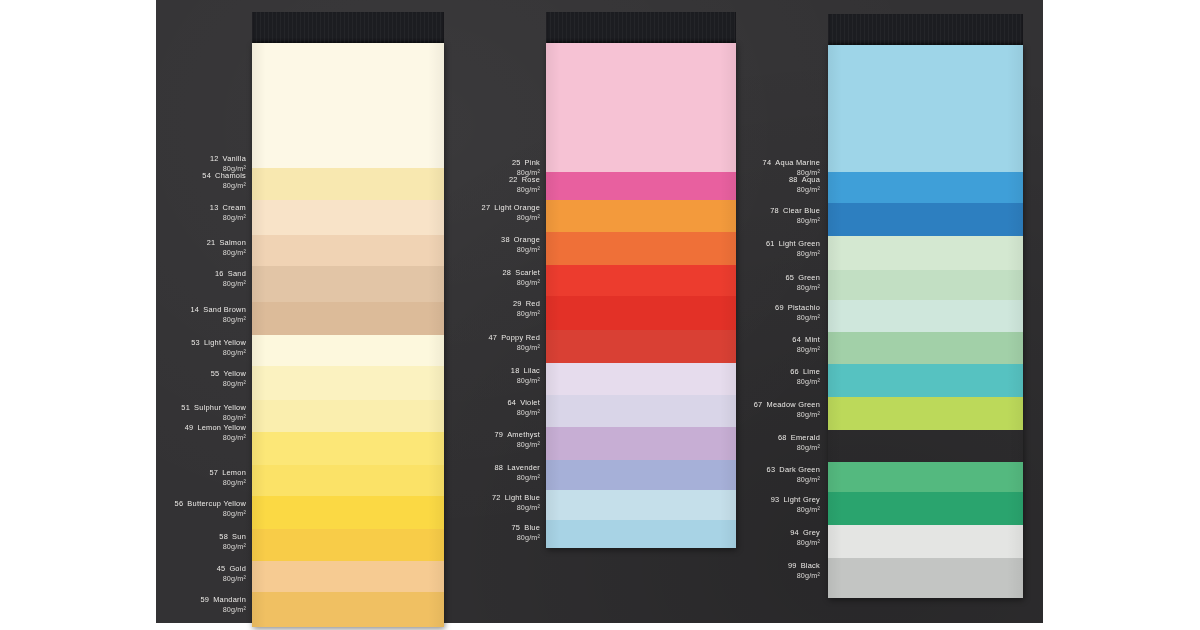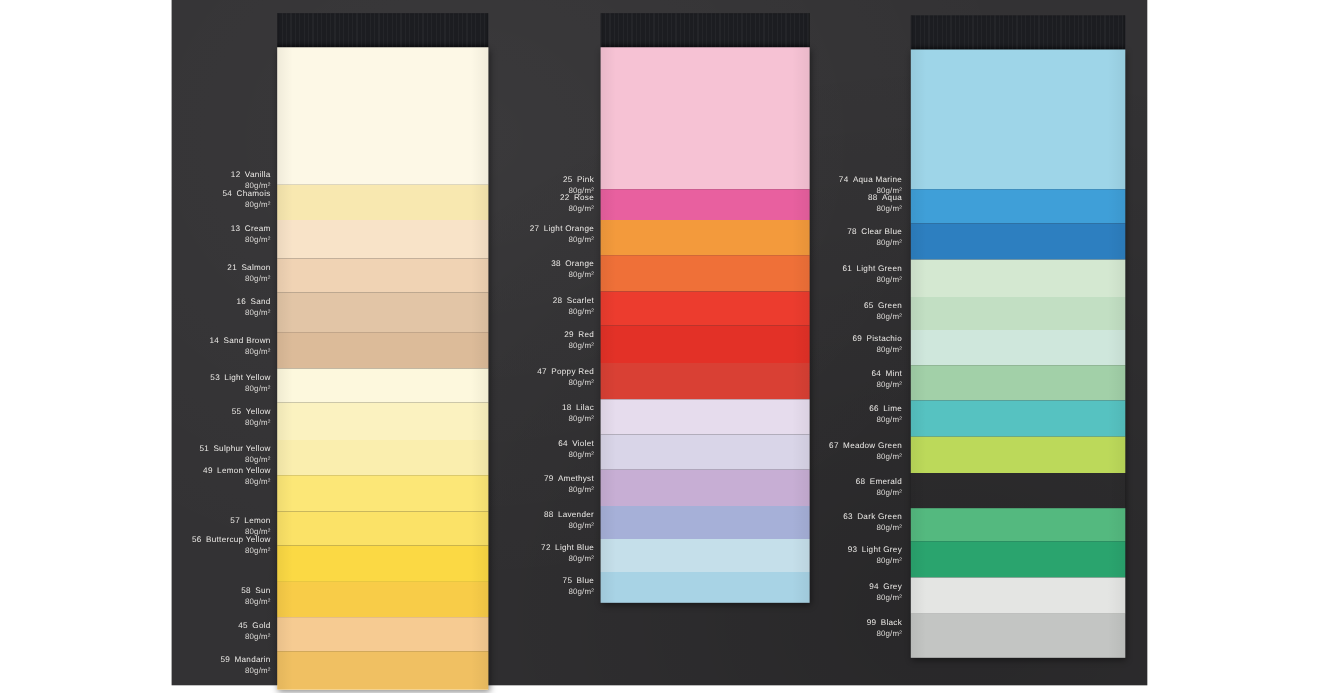--- a/index.html
+++ b/index.html
@@ -154,21 +154,21 @@
         <span class="weight">80g/m²</span>
       </div>
       <div class="label" style="top: 423px;">
         <span class="name"><span class="num">49</span>Lemon Yellow</span>
         <span class="weight">80g/m²</span>
       </div>
       <div class="label" style="top: 468px;">
         <span class="name"><span class="num">57</span>Lemon</span>
         <span class="weight">80g/m²</span>
       </div>
-      <div class="label" style="top: 486px; margin-left: 23px;">
+      <div class="label" style="top: 499px; margin-left: 23px;">
         <span class="name"><span class="num">56</span>Buttercup Yellow</span>
         <span class="weight">80g/m²</span>
       </div>
       <div class="label" style="top: 532px;">
         <span class="name"><span class="num">58</span>Sun</span>
         <span class="weight">80g/m²</span>
       </div>
       <div class="label" style="top: 564px;">
         <span class="name"><span class="num">45</span>Gold</span>
         <span class="weight">80g/m²</span>

